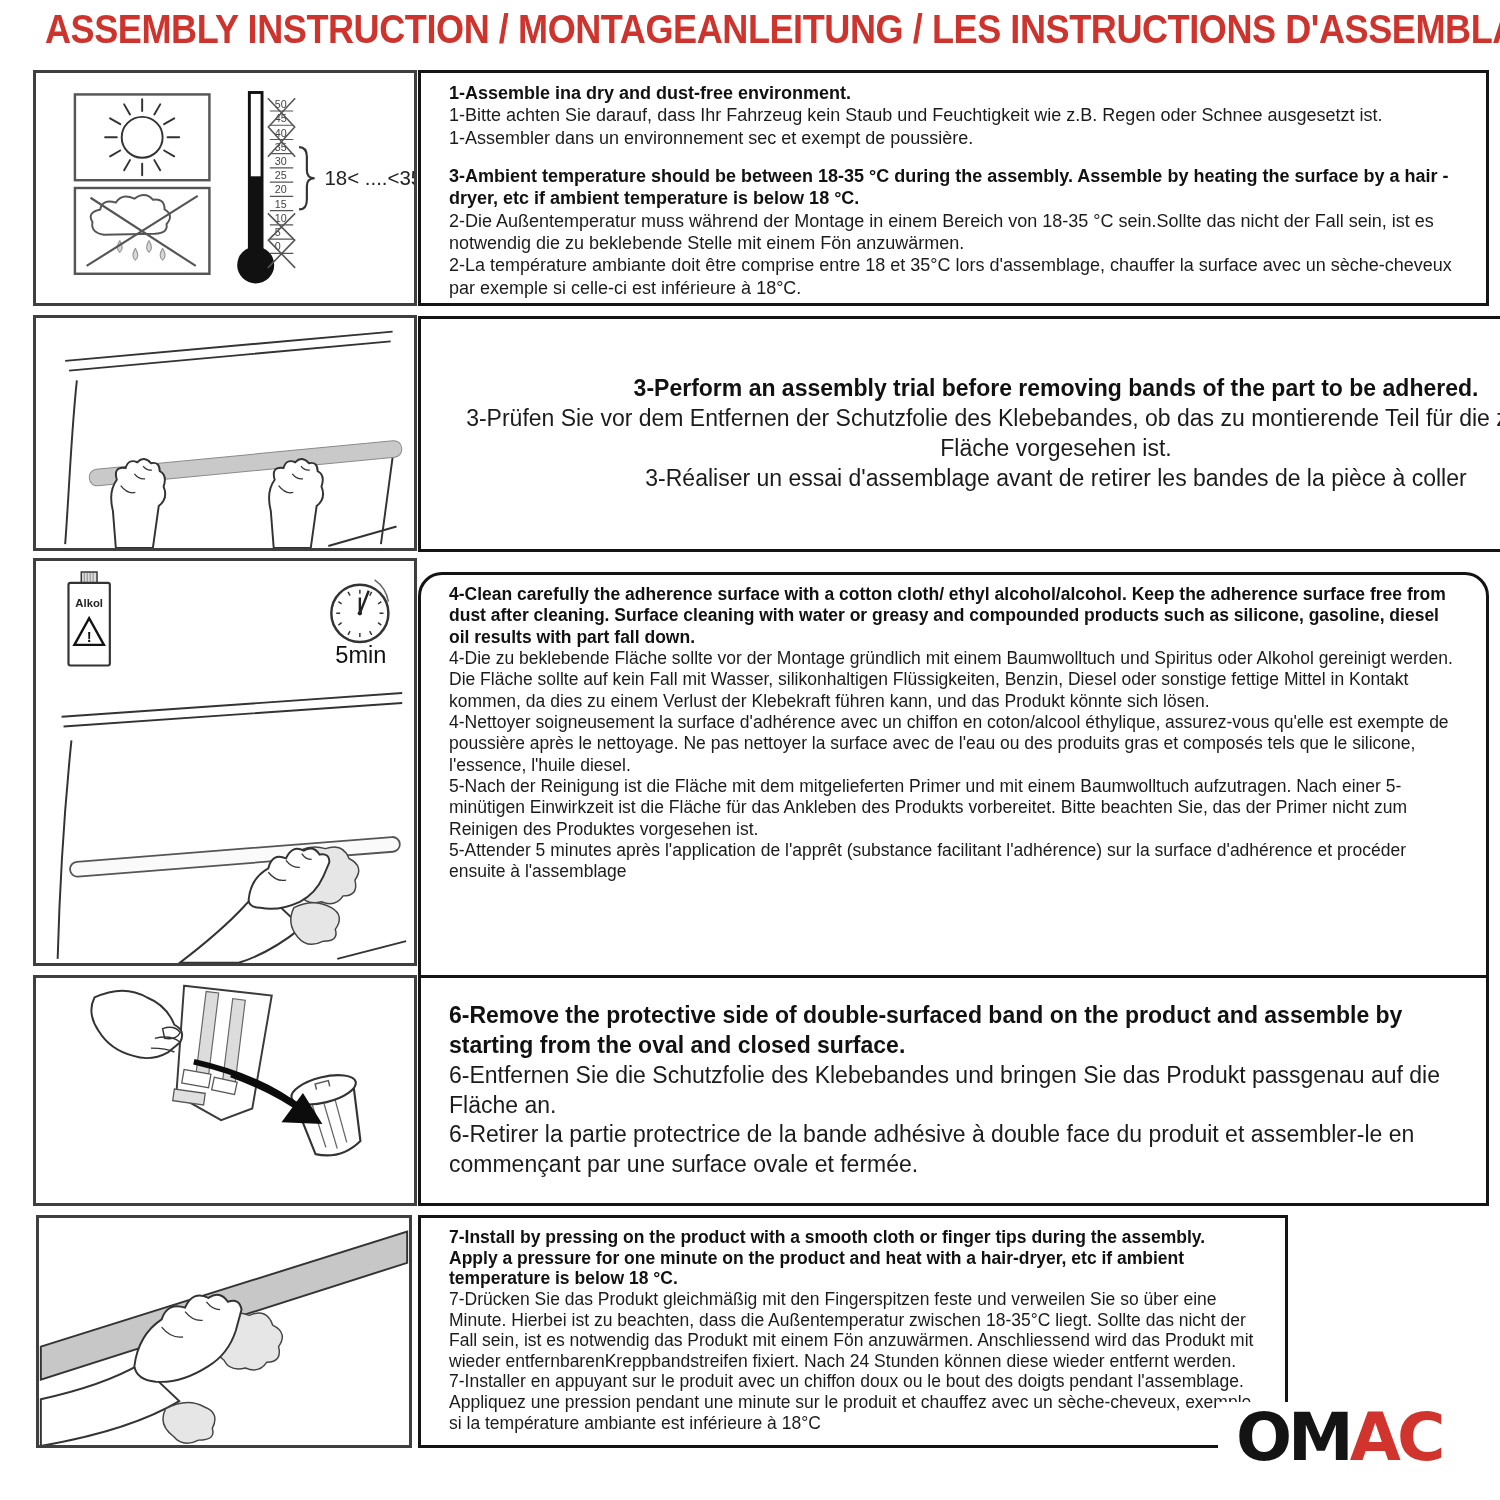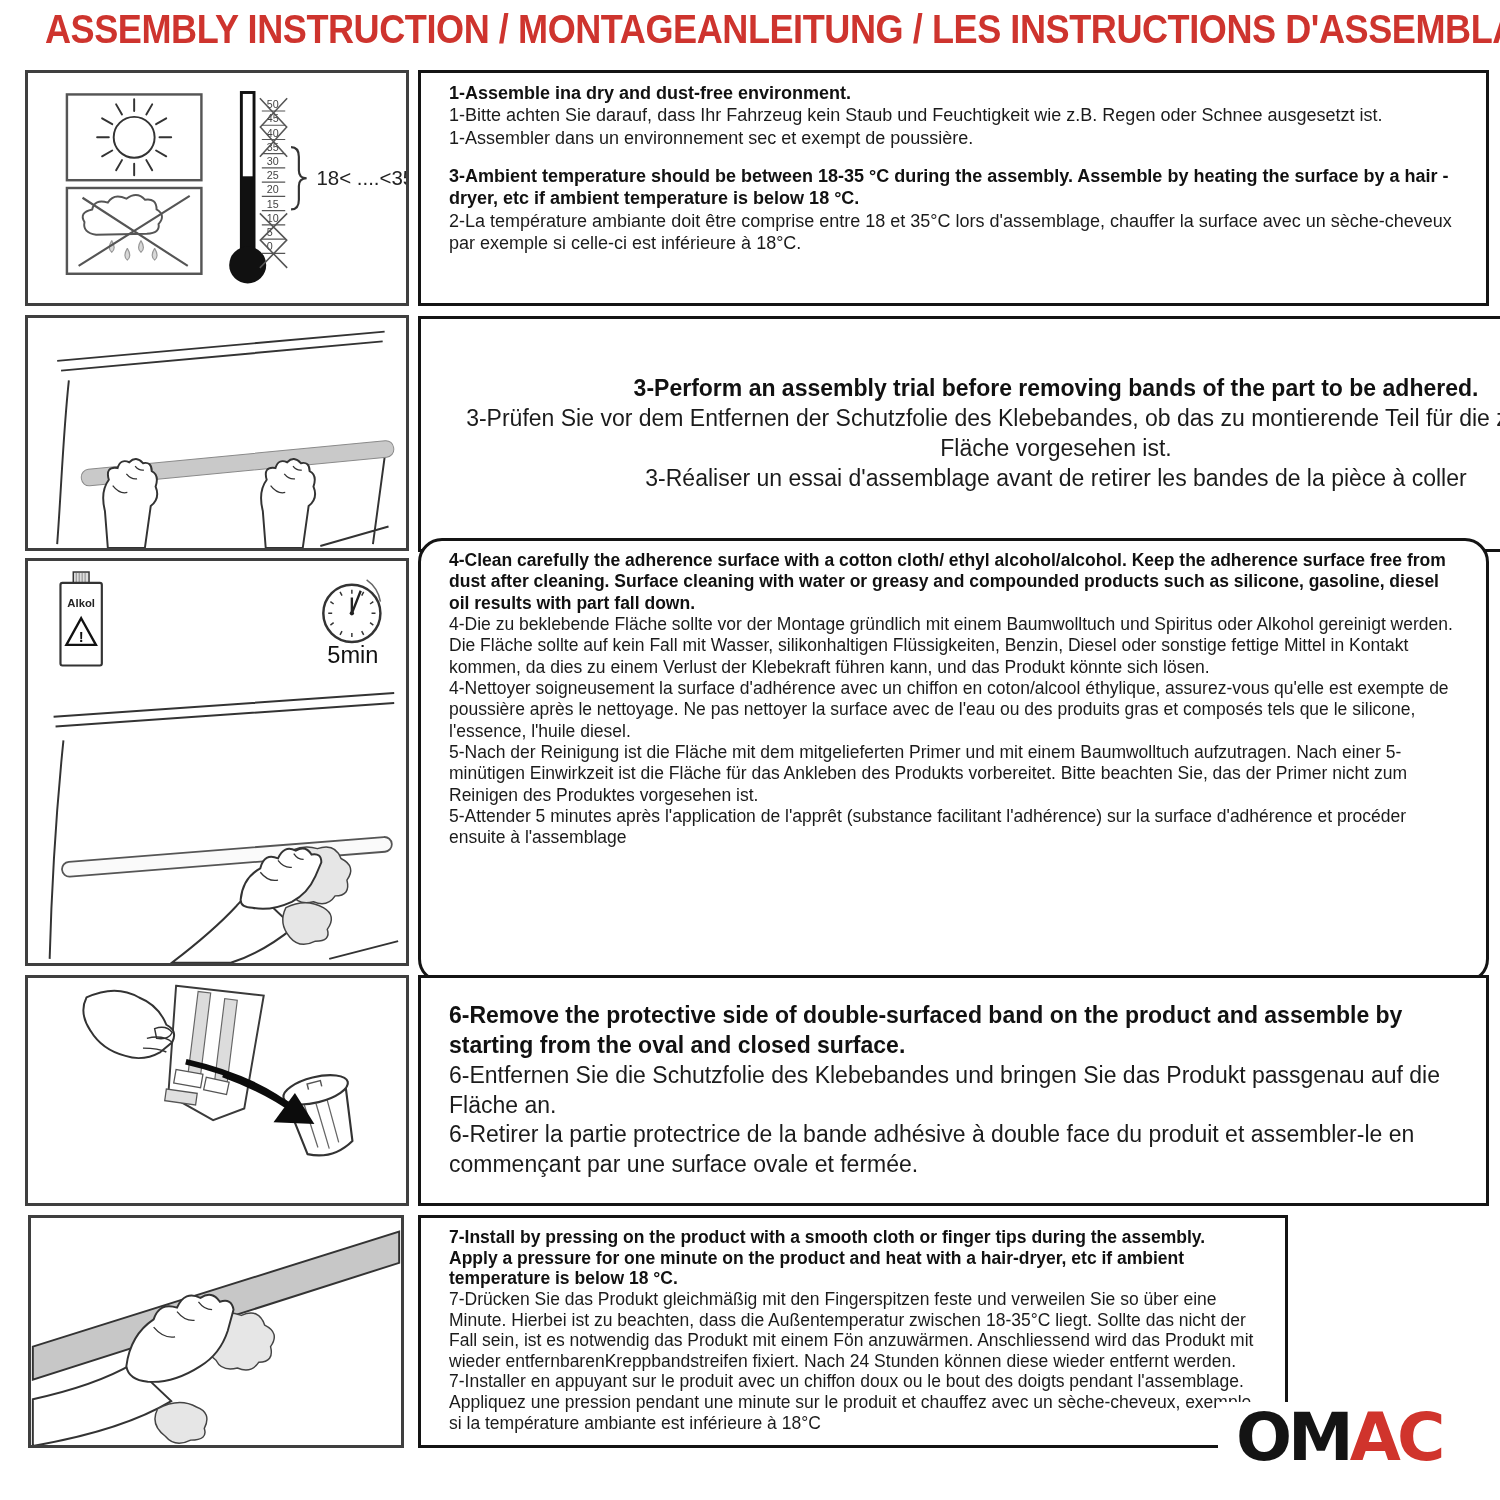--- a/index.html
+++ b/index.html
@@ -1,35 +1,35 @@
 <!DOCTYPE html>
 <html><head>
 <meta charset="utf-8">
 <style>
   html,body{margin:0;padding:0;background:#fff;}
   .page{position:relative;width:1500px;height:1500px;background:#fff;overflow:hidden;
         font-family:"Liberation Sans",sans-serif;color:#1b1b1b;}
   .title{position:absolute;left:45px;top:6px;font-size:41px;font-weight:700;color:#ce342e;
          white-space:nowrap;letter-spacing:-0.5px;transform:scaleX(.88);transform-origin:left top;}
-  .ibox{position:absolute;background:#fff;border:3px solid #3f3f3f;box-sizing:border-box;}
+  .ibox{position:absolute;background:#fff;border:3px solid #3f3f3f;box-sizing:border-box;margin-left:8px;}
   .tbox{position:absolute;background:#fff;border:3px solid #141414;box-sizing:border-box;
         padding:9px 28px;color:#1b1b1b;}
   .tbox p{margin:0;}
   .b{font-weight:700;color:#111;}
   .gap{margin-top:16px !important;}
   .t-small{font-size:18px;line-height:1.24;}
   .t-mid{font-size:17.5px;line-height:1.22;}
   .t-sm5{font-size:17.5px;line-height:1.18;}
   .t-big{font-size:23px;line-height:1.3;display:flex;flex-direction:column;justify-content:center;}
   .i1{left:25px;top:70px;width:384px;height:236px;}
   .t1{left:418px;top:70px;width:1071px;height:236px;}
   .i2{left:25px;top:315px;width:384px;height:236px;}
   .t2{left:418px;top:316px;width:1276px;height:236px;text-align:center;}
   .i3{left:25px;top:558px;width:384px;height:408px;}
-  .t3{left:418px;top:538px;width:1071px;height:445px;border-radius:24px;}
+  .t3{left:418px;top:572px;width:1071px;height:445px;border-radius:24px;}
   .i4{left:25px;top:975px;width:384px;height:231px;}
   .t4{left:418px;top:975px;width:1071px;height:231px;}
   .i5{left:28px;top:1215px;width:376px;height:233px;}
   .t5{left:418px;top:1215px;width:870px;height:233px;}
   .ibox svg{display:block;width:100%;height:100%;}
   svg text{font-family:"Liberation Sans",sans-serif;}
   .logo{position:absolute;left:1218px;top:1402px;background:#fff;padding:0 6px 6px 18px;
         font-family:"DejaVu Sans",sans-serif;font-weight:800;font-size:66px;line-height:72px;
         letter-spacing:-4px;white-space:nowrap;}
   .lo-b{color:#141414;}
@@ -77,20 +77,21 @@
       </g>
       <path d="M268,76 Q276,76 276,86 L276,100 Q276,108 284,108 Q276,108 276,116 L276,130 Q276,140 268,140" fill="none" stroke="#333" stroke-width="2.2"></path>
       <text x="294" y="115" font-size="21" fill="#222">18&lt; ....&lt;35 C</text>
     </svg>
   </div>
   <div class="tbox t1 t-small">
     <p class="b">1-Assemble ina dry and dust-free environment.</p>
     <p>1-Bitte achten Sie darauf, dass Ihr Fahrzeug kein Staub und Feuchtigkeit wie z.B. Regen oder Schnee ausgesetzt ist.</p>
     <p>1-Assembler dans un environnement sec et exempt de poussière.</p>
     <p class="b gap">3-Ambient temperature should be between 18-35 °C  during the assembly. Assemble by heating the surface by a hair -dryer, etc if ambient temperature is below 18 °C.</p>
+    <p>2-Die Außentemperatur muss während der Montage in einem Bereich von 18-35 °C  sein.Sollte das nicht der Fall sein, ist es notwendig die zu beklebende Stelle mit einem Fön anzuwärmen.</p>
     <p>2-La température ambiante doit être comprise entre 18 et 35°C lors d'assemblage, chauffer la surface avec un sèche-cheveux par exemple si celle-ci est inférieure à 18°C.</p>
   </div>
 
   <div class="ibox i2">
     <svg viewBox="0 0 384 236">
       <g>
         <path fill="none" stroke="#333" stroke-width="2" d="M28,44 L364,14 M32,54 L362,24 M40,64 C34,120 32,180 28,232 M366,128 L352,232 M298,234 L368,214"></path>
       </g>
       <rect x="52" y="156" width="322" height="17" rx="8" fill="#c9c9c9" stroke="#8a8a8a" stroke-width="1" transform="rotate(-5.5 52 156)"></rect>
       <g transform="translate(100,0)">

